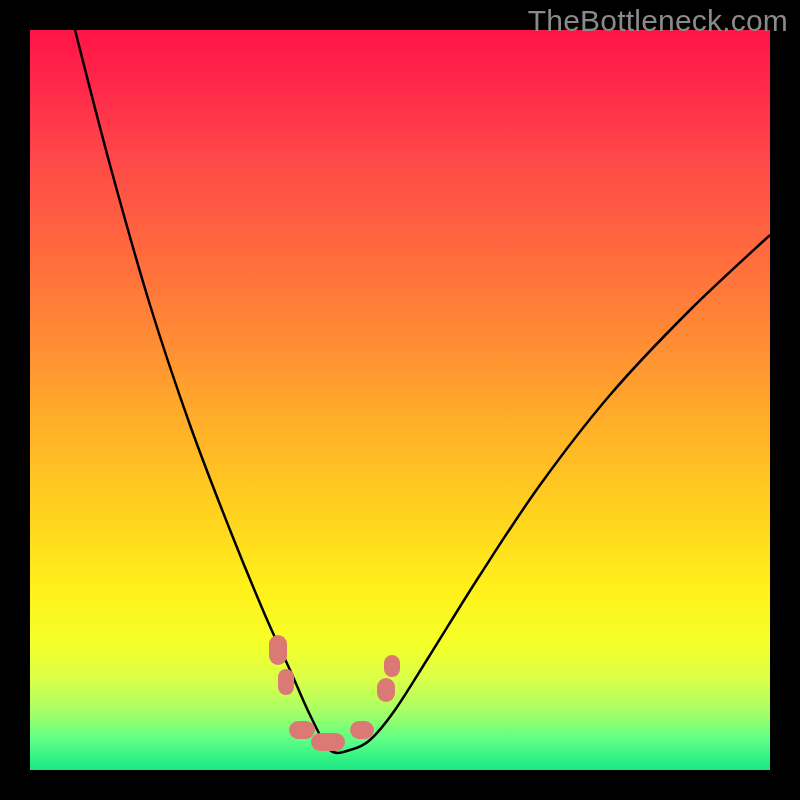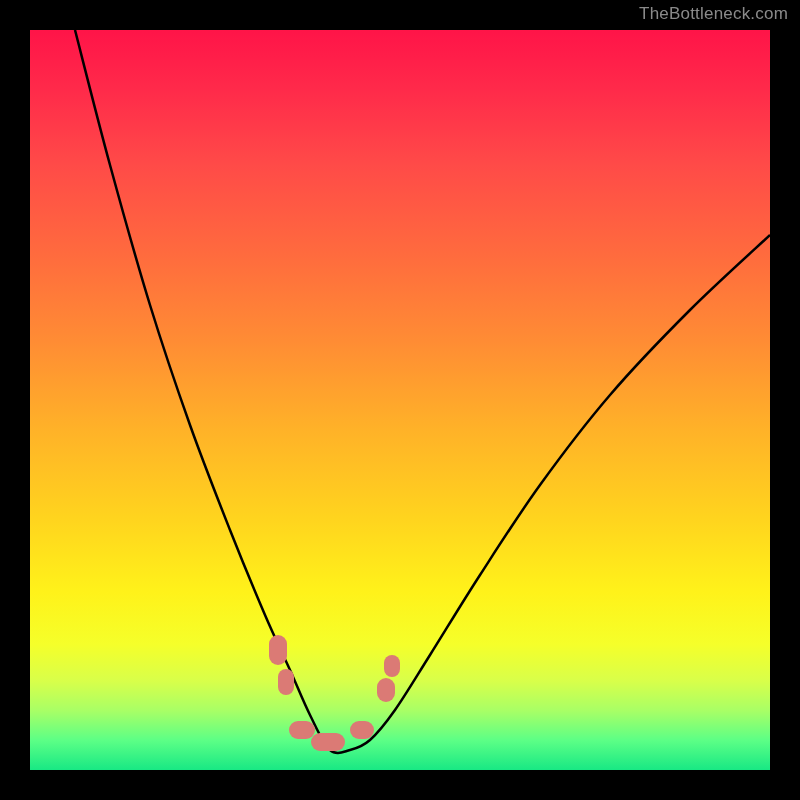--- a/index.html
+++ b/index.html
@@ -58,21 +58,21 @@
   .blob {
     position: absolute;
     background: #db7a75;
     border-radius: 10px;
   }
   .watermark {
     position: absolute;
     top: 4px;
     right: 12px;
     color: #8a8a8a;
-    font-size: 17px;
+    font-size: 30px;
     font-weight: 500;
     letter-spacing: 0.2px;
     user-select: none;
   }
 </style>
 </head>
 <body>
 
 <div class="stage">
 

